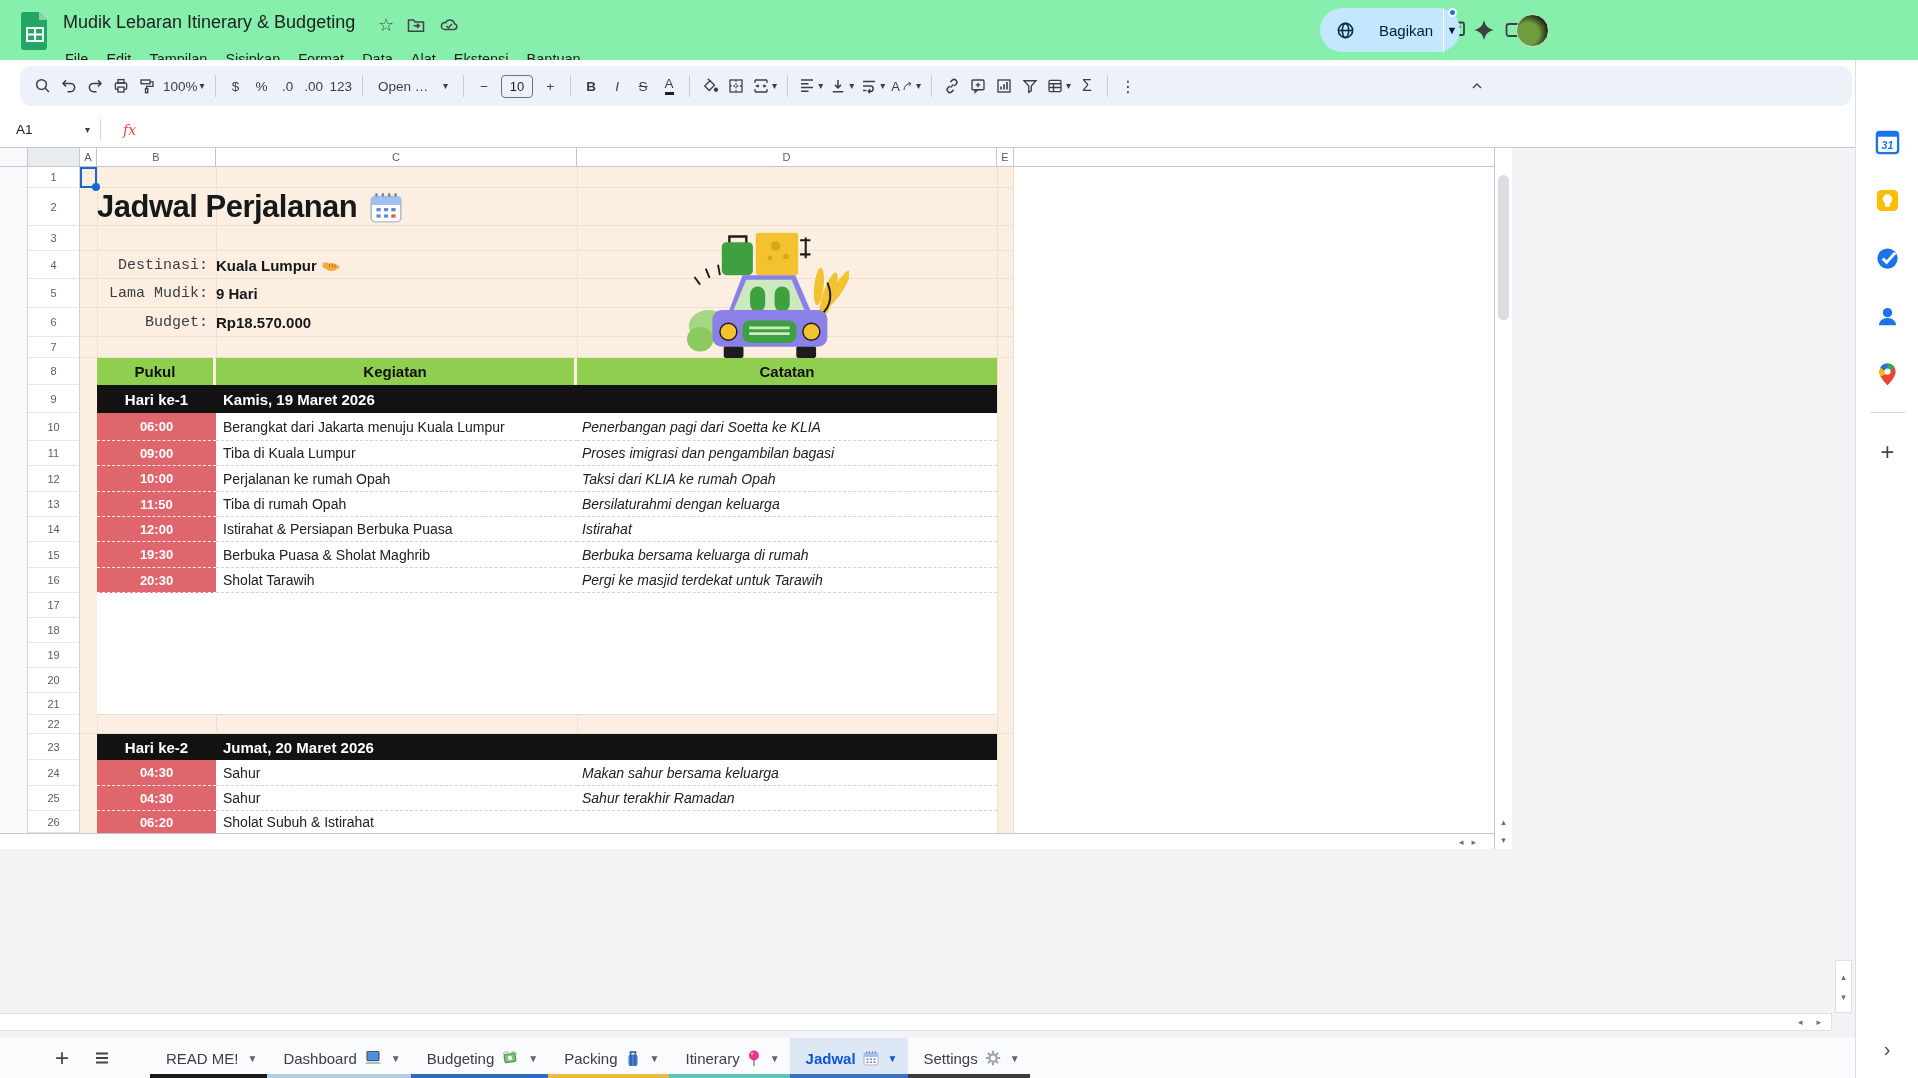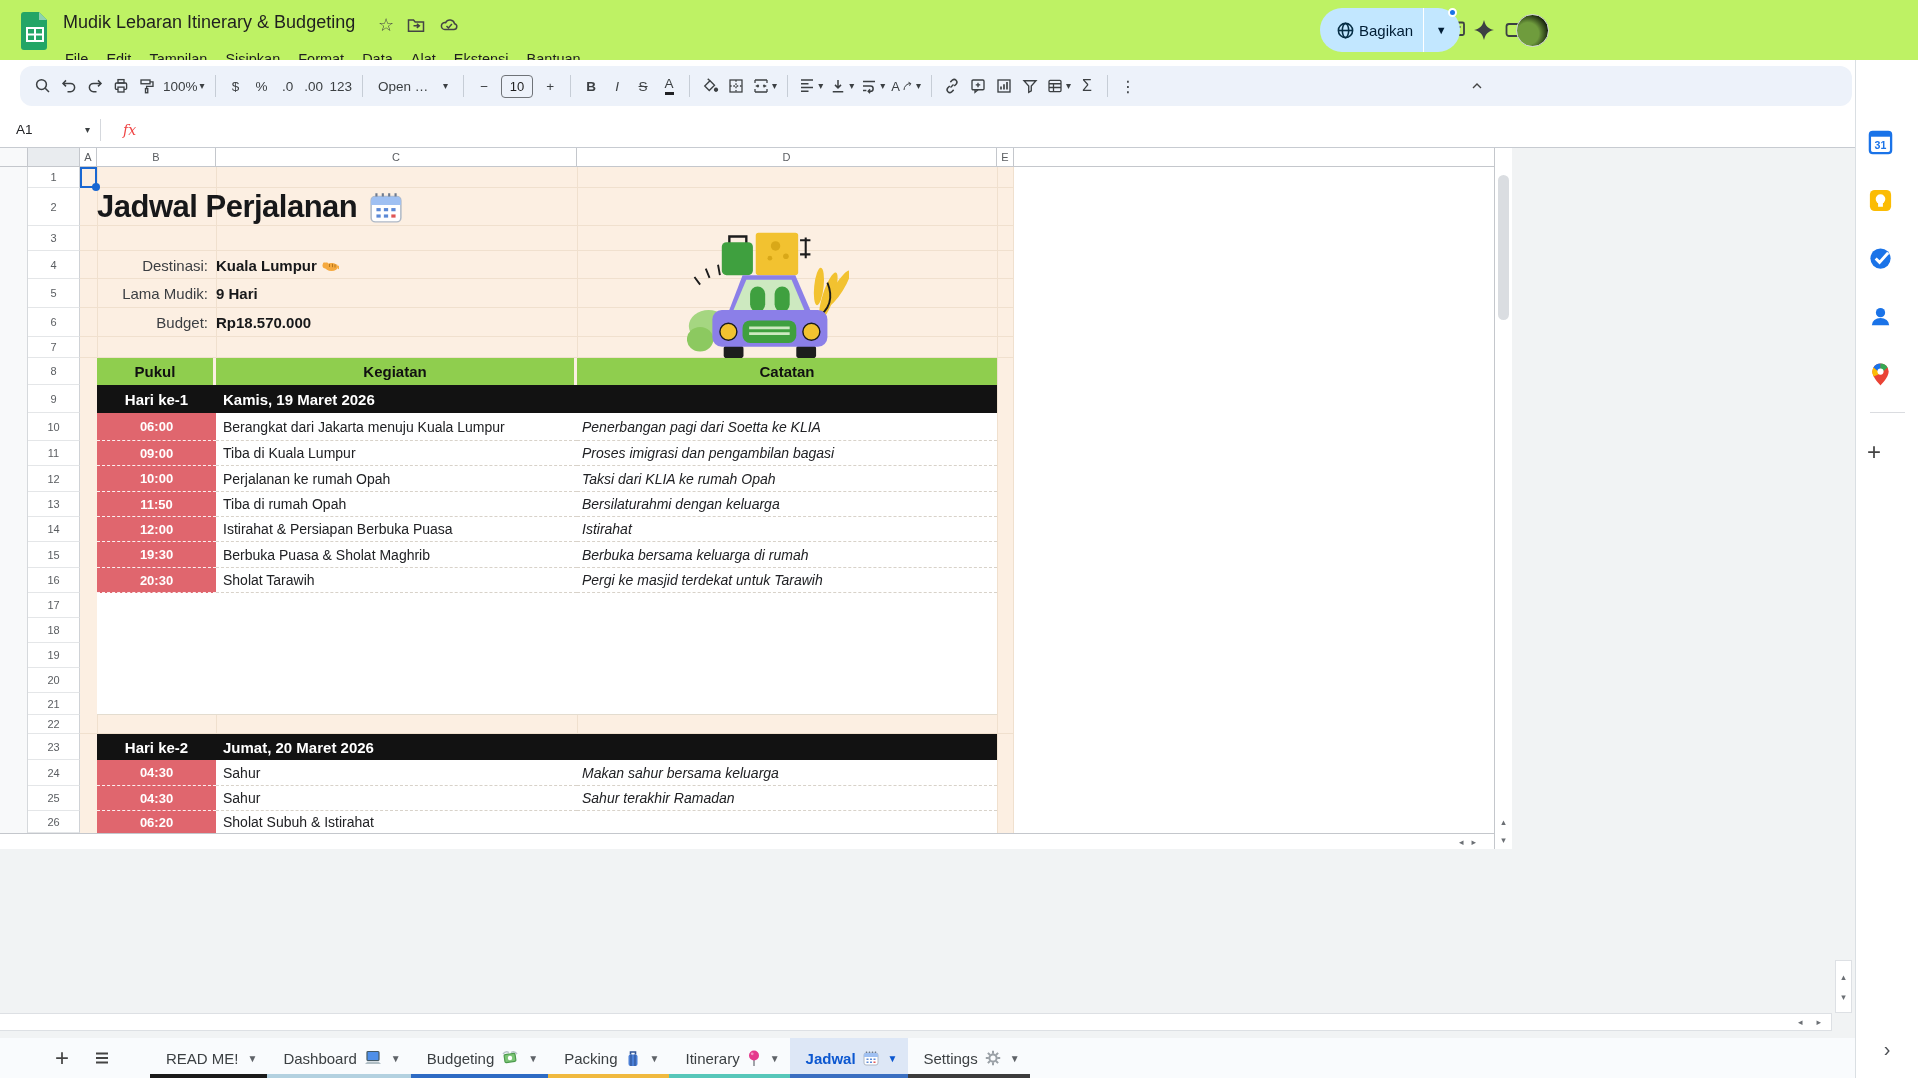--- a/index.html
+++ b/index.html
@@ -1,30 +1,30 @@
 <!DOCTYPE html>
 <html><head>
 <meta charset="utf-8">
 <style>
   * { margin:0; padding:0; box-sizing:border-box; }
   html,body { width:1918px; height:1078px; overflow:hidden; }
   body { font-family:"Liberation Sans","DejaVu Sans",sans-serif; background:#fff; color:#1f1f1f; position:relative; }
   svg { display:block; }
 
   
-  .topbar { position:absolute; left:0; top:0; width:1918px; height:60px; background:#bef264;text-align:center; }
+  .topbar { position:absolute; left:0; top:0; width:1918px; height:60px; background:#86efac;text-align:center; }
   .sheets-logo { position:absolute; left:20px; top:11px; }
   .doc-title { position:absolute; left:63px; top:12px; font-size:18px; color:#1f1f1f; white-space:nowrap; }
   .title-icons { position:absolute; left:378px; top:14px; display:flex; gap:12px; align-items:center; color:#444; }
   .menubar { position:absolute; left:56px; top:48px; display:flex; }
   .menubar .menu-item { font-size:14.5px; color:#1f1f1f; padding:3px 9px; border-radius:6px; cursor:default; }
   .top-right { position:absolute; right:368px; top:8px; display:flex; align-items:center; gap:18px; height:44px; }
   .icon-btn { width:40px; height:40px; display:flex; align-items:center; justify-content:center; border-radius:50%; }
   .share-pill { position:absolute; left:1320px; top:8px; width:140px; height:44px; background:#c2e7ff; border-radius:22px; display:flex; align-items:center; }
-  .share-main { display:flex; align-items:center; gap:4px; padding:0 10px 0 16px; height:100%; }
+  .share-main { display:flex; align-items:center; gap:24px; padding:0 10px 0 16px; height:100%; }
   .share-label { font-size:15px; font-weight:500; color:#001d35; }
   .share-sep { width:1px; height:44px; background:#fff; }
   .share-caret { width:34px; display:flex; align-items:center; justify-content:center; color:#001d35; font-size:11px; }
   .share-dot { position:absolute; left:1448px; top:8px; width:9px; height:9px; border-radius:50%; background:#1a73e8; border:2px solid #fff; }
   .sparkle-btn { position:absolute; left:1472px; top:18px; }
   .avatar { position:absolute; left:1516px; top:14px; width:33px; height:33px; border-radius:50%; background:radial-gradient(circle at 35% 60%, #6f9c3d 0 40%, #17220d 75%); border:1px solid #d2d5d9; }
 
   
   .toolbar-wrap { position:absolute; left:0; top:60px; width:1855px; height:52px; background:#fff; }
   .toolbar { position:absolute; left:20px; top:6px; width:1832px; height:40px; background:#edf2fa; border-radius:12px; display:flex; align-items:center; padding:0 10px; }
@@ -56,21 +56,21 @@
   .sg-peach { grid-column:2/7; grid-row:1/27; background:#fcefe2; }
   .hl { grid-column:2/7; border-bottom:1px solid #f0e0ce; }
   .vl { position:absolute; top:0; width:1px; height:666px; background:#f0e0ce; }
   .rn { grid-column:1; background:#fff; border-bottom:1px solid #e4e6e8; border-right:1px solid #cfd2d6; display:flex; align-items:center; justify-content:center; font-size:11px; color:#5a5d61; }
   .sgc { position:relative; z-index:1; }
 
   .a1-sel { grid-column:2; grid-row:1; border:2px solid #1967d2; position:relative; z-index:2; }
   .a1-sel::after { content:""; position:absolute; right:-5px; bottom:-5px; width:8px; height:8px; border-radius:50%; background:#1967d2; }
 
   .sheet-title { grid-column:3/6; grid-row:2; display:flex; align-items:center; gap:12px; font-size:31px; font-weight:800; color:#17181a; letter-spacing:-0.5px; white-space:nowrap; }
-  .info-label { grid-column:3; display:flex; align-items:center; justify-content:flex-end; padding-right:8px; font-size:15px; color:#3b3e42; }
+  .info-label { grid-column:3; display:flex; align-items:center; justify-content:flex-end; padding-right:8px; font-size:15px; color:#3b3e42;font-family:Liberation Mono, monospace; }
   .info-value { grid-column:4; display:flex; align-items:center; gap:5px; font-size:15px; font-weight:700; color:#17181a; }
   .car-cell { grid-column:5; grid-row:3/8; position:relative; }
 
   .th-green { grid-row:8; background:#8fce4e; display:flex; align-items:center; justify-content:center; font-size:15px; font-weight:700; color:#111; }
   .th-b { grid-column:3; border-right:3px solid #fcefe2; }
   .th-c { grid-column:4; border-right:3px solid #fcefe2; }
   .th-d { grid-column:5; }
   .day-label { grid-column:3; background:#121212; color:#fff; font-weight:700; font-size:15px; display:flex; align-items:center; justify-content:center; }
   .day-date { grid-column:4/6; background:#121212; color:#fff; font-weight:700; font-size:15px; display:flex; align-items:center; padding-left:7px; }
   .c-time { grid-column:3; background:#e0666e; color:#fff; font-weight:700; font-size:13px; display:flex; align-items:center; justify-content:center; border-bottom:1px dashed rgba(255,255,255,0.9); }
@@ -82,21 +82,21 @@
   
   .hscroll { position:absolute; left:0; top:685px; width:1494px; height:16px; background:#fff; border-top:1px solid #c4c7cc; display:flex; align-items:center; justify-content:flex-end; gap:8px; padding-right:18px; color:#6b6f74; font-size:9px; }
   .vscroll { position:absolute; left:1494px; top:0; width:18px; height:701px; background:#fff; border-left:1px solid #c4c7cc; }
   .vthumb { position:absolute; left:3px; top:27px; width:11px; height:145px; border-radius:6px; background:#dadde1; }
   .vs-arrows { position:absolute; left:0; bottom:4px; width:100%; display:flex; flex-direction:column; align-items:center; gap:8px; color:#6b6f74; font-size:9px; }
   .hscroll2 { position:absolute; left:0; top:865px; width:1832px; height:18px; background:#fff; border:1px solid #dde0e4; border-left:none; display:flex; align-items:center; justify-content:flex-end; gap:14px; padding-right:10px; color:#6b6f74; font-size:9px; }
   .vscroll2 { position:absolute; left:1835px; top:812px; width:17px; height:53px; background:#fff; border:1px solid #dde0e4; display:flex; flex-direction:column; align-items:center; justify-content:center; gap:10px; color:#6b6f74; font-size:9px; }
 
   
   .side-panel { position:absolute; left:1855px; top:60px; width:63px; height:1018px; background:#fff; border-left:1px solid #dadfe3; }
-  .sp-icon { position:absolute; left:50%; transform:translateX(-50%); width:40px; height:40px; display:flex; align-items:center; border-radius:50%; }
+  .sp-icon { position:absolute; left:50%; transform:translateX(-50%); width:40px; height:40px; display:flex; align-items:center; justify-content:center; border-radius:50%;font-style:italic; }
   .sp-divider { position:absolute; left:14px; width:35px; height:1px; background:#dadce0; }
   .sp-plus { font-size:24px; color:#444; font-weight:400; }
   .panel-chevron { position:absolute; left:50%; transform:translateX(-50%); top:978px; font-size:20px; color:#4a4d52; }
 
   
   .tabbar { position:absolute; left:0; top:1038px; width:1855px; height:40px; background:#f9fbfd; display:flex; align-items:stretch; }
   .tabbar-btn { width:40px; display:flex; align-items:center; justify-content:center; color:#444; }
   .tabs { display:flex; margin-left:28px; }
   .tab { position:relative; display:flex; align-items:center; gap:7px; padding:0 10px 0 16px; font-size:15px; color:#3c4043; white-space:nowrap; }
   .tab .tab-caret { font-size:10px; color:#5f6368; margin-left:2px; }

